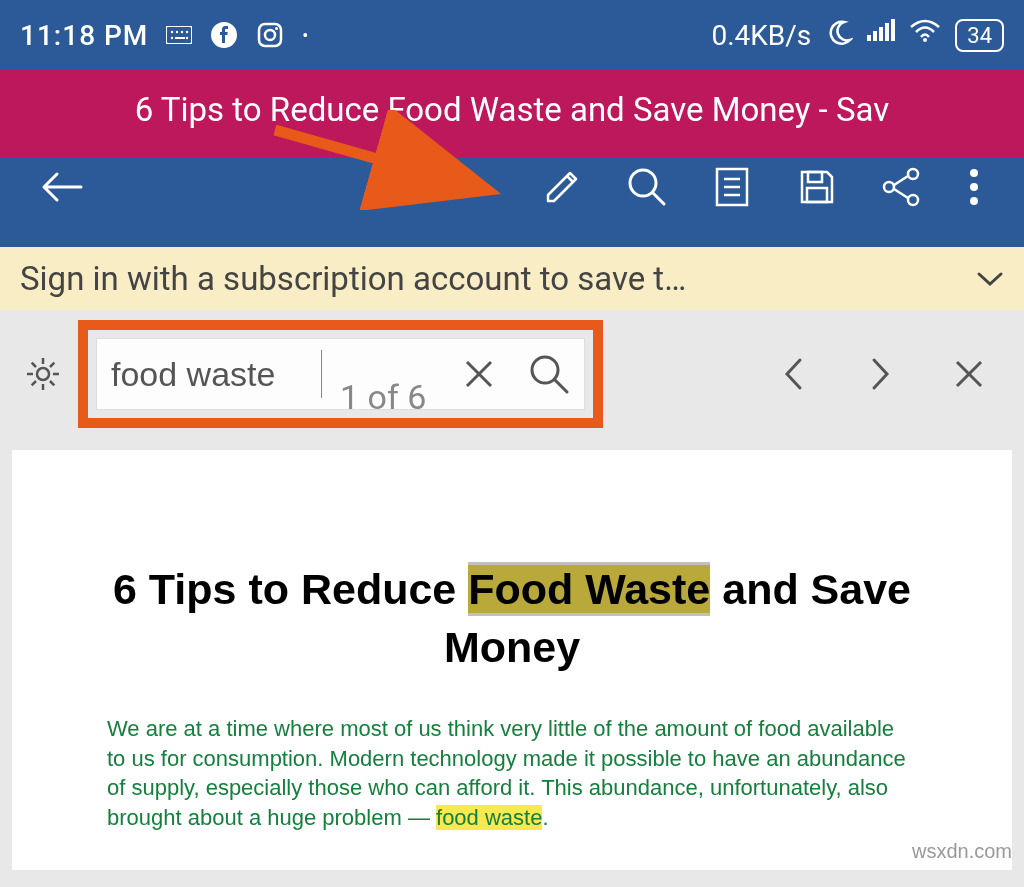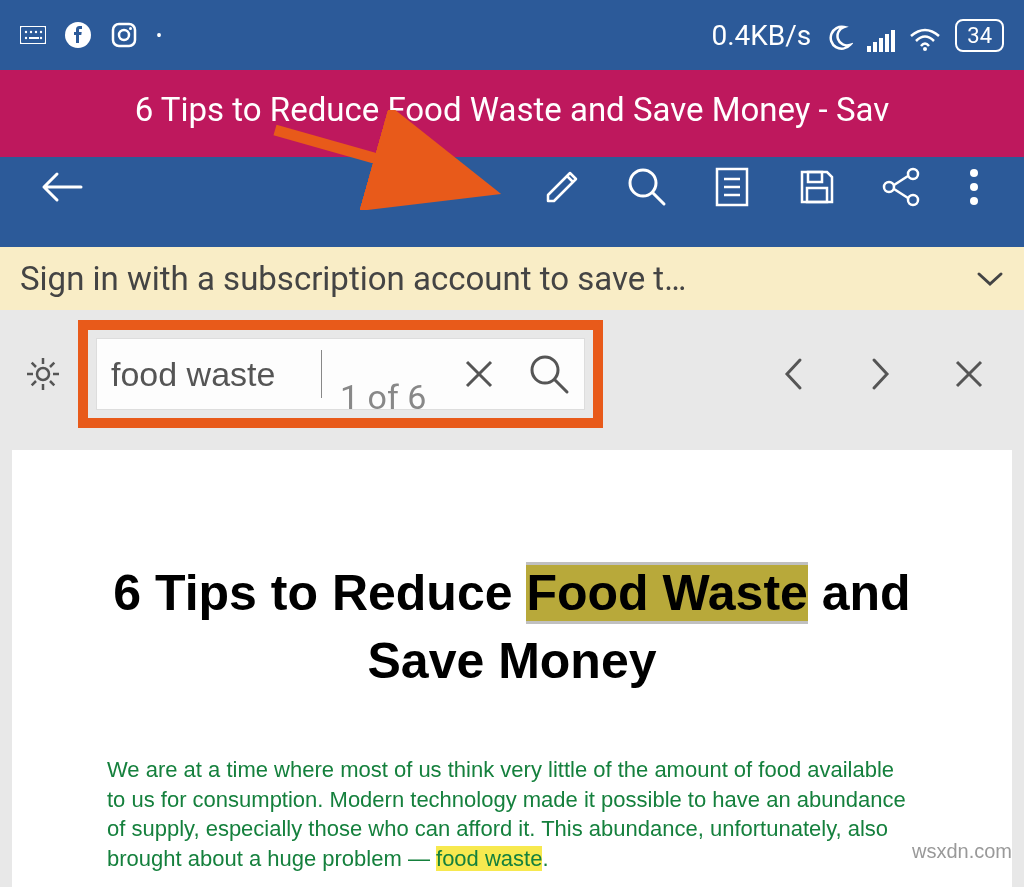--- a/index.html
+++ b/index.html
@@ -15,21 +15,21 @@
     height: 70px;
     background: #2c5a99;
     color: #fff;
     display: flex;
     align-items: center;
     justify-content: space-between;
     padding: 0 20px;
     font-size: 28px;
   }
   .status-left { display: flex; align-items: center; gap: 18px; }
-  .status-right { display: flex; align-items: flex-end; gap: 14px; }
+  .status-right { display: flex; align-items: flex-start; gap: 14px; }
   .status-time { font-weight: 500; letter-spacing: 1px; }
   .kbd-icon { font-size: 20px; letter-spacing: -2px; }
   .battery-box {
     border: 2.5px solid #fff;
     border-radius: 8px;
     padding: 2px 10px;
     font-size: 22px;
     position: relative;
   }
   .title-bar {
@@ -124,26 +124,26 @@
     background: #e8e8e8;
     padding: 12px;
   }
   .page {
     background: #fff;
     padding: 110px 95px 30px 95px;
     min-height: 420px;
   }
   .doc-title {
     font-family: Arial, sans-serif;
-    font-size: 50px;
+    font-size: 43px;
     font-weight: bold;
     text-align: center;
     color: #000;
     line-height: 1.35;
-    margin-bottom: 60px;
+    margin-bottom: 38px;
   }
   .hl-grey { background: #c0c0c0; padding: 3px 0;}
   .hl-olive { background: #b8a93a; }
   .doc-body {
     font-family: Liberation Sans, sans-serif;
     font-size: 22px;
     color: #15803d;
     line-height: 1.35;
   }
   .hl-yellow { background: #f7e94f; }
@@ -161,20 +161,21 @@
     color: #999;
     font-family: Liberation Sans, sans-serif;
   }
   svg { display:block; }
 </style>
 </head>
 <body>
 
 <div class="status-bar">
   <div class="status-left">
+    <span class="status-time">11:18 PM</span>
     <span class="kbd-icon">
       <svg width="26" height="18" viewBox="0 0 26 18">
           <rect x="0" y="0" width="26" height="18" rx="2" fill="none" stroke="#fff" stroke-width="2"></rect>
           <circle cx="6" cy="6" r="1.2" fill="#fff"></circle>
           <circle cx="11" cy="6" r="1.2" fill="#fff"></circle>
           <circle cx="16" cy="6" r="1.2" fill="#fff"></circle>
           <circle cx="21" cy="6" r="1.2" fill="#fff"></circle>
           <circle cx="6" cy="12" r="1.2" fill="#fff"></circle>
           <rect x="9" y="11" width="10" height="2" fill="#fff"></rect>
           <circle cx="21" cy="12" r="1.2" fill="#fff"></circle>

